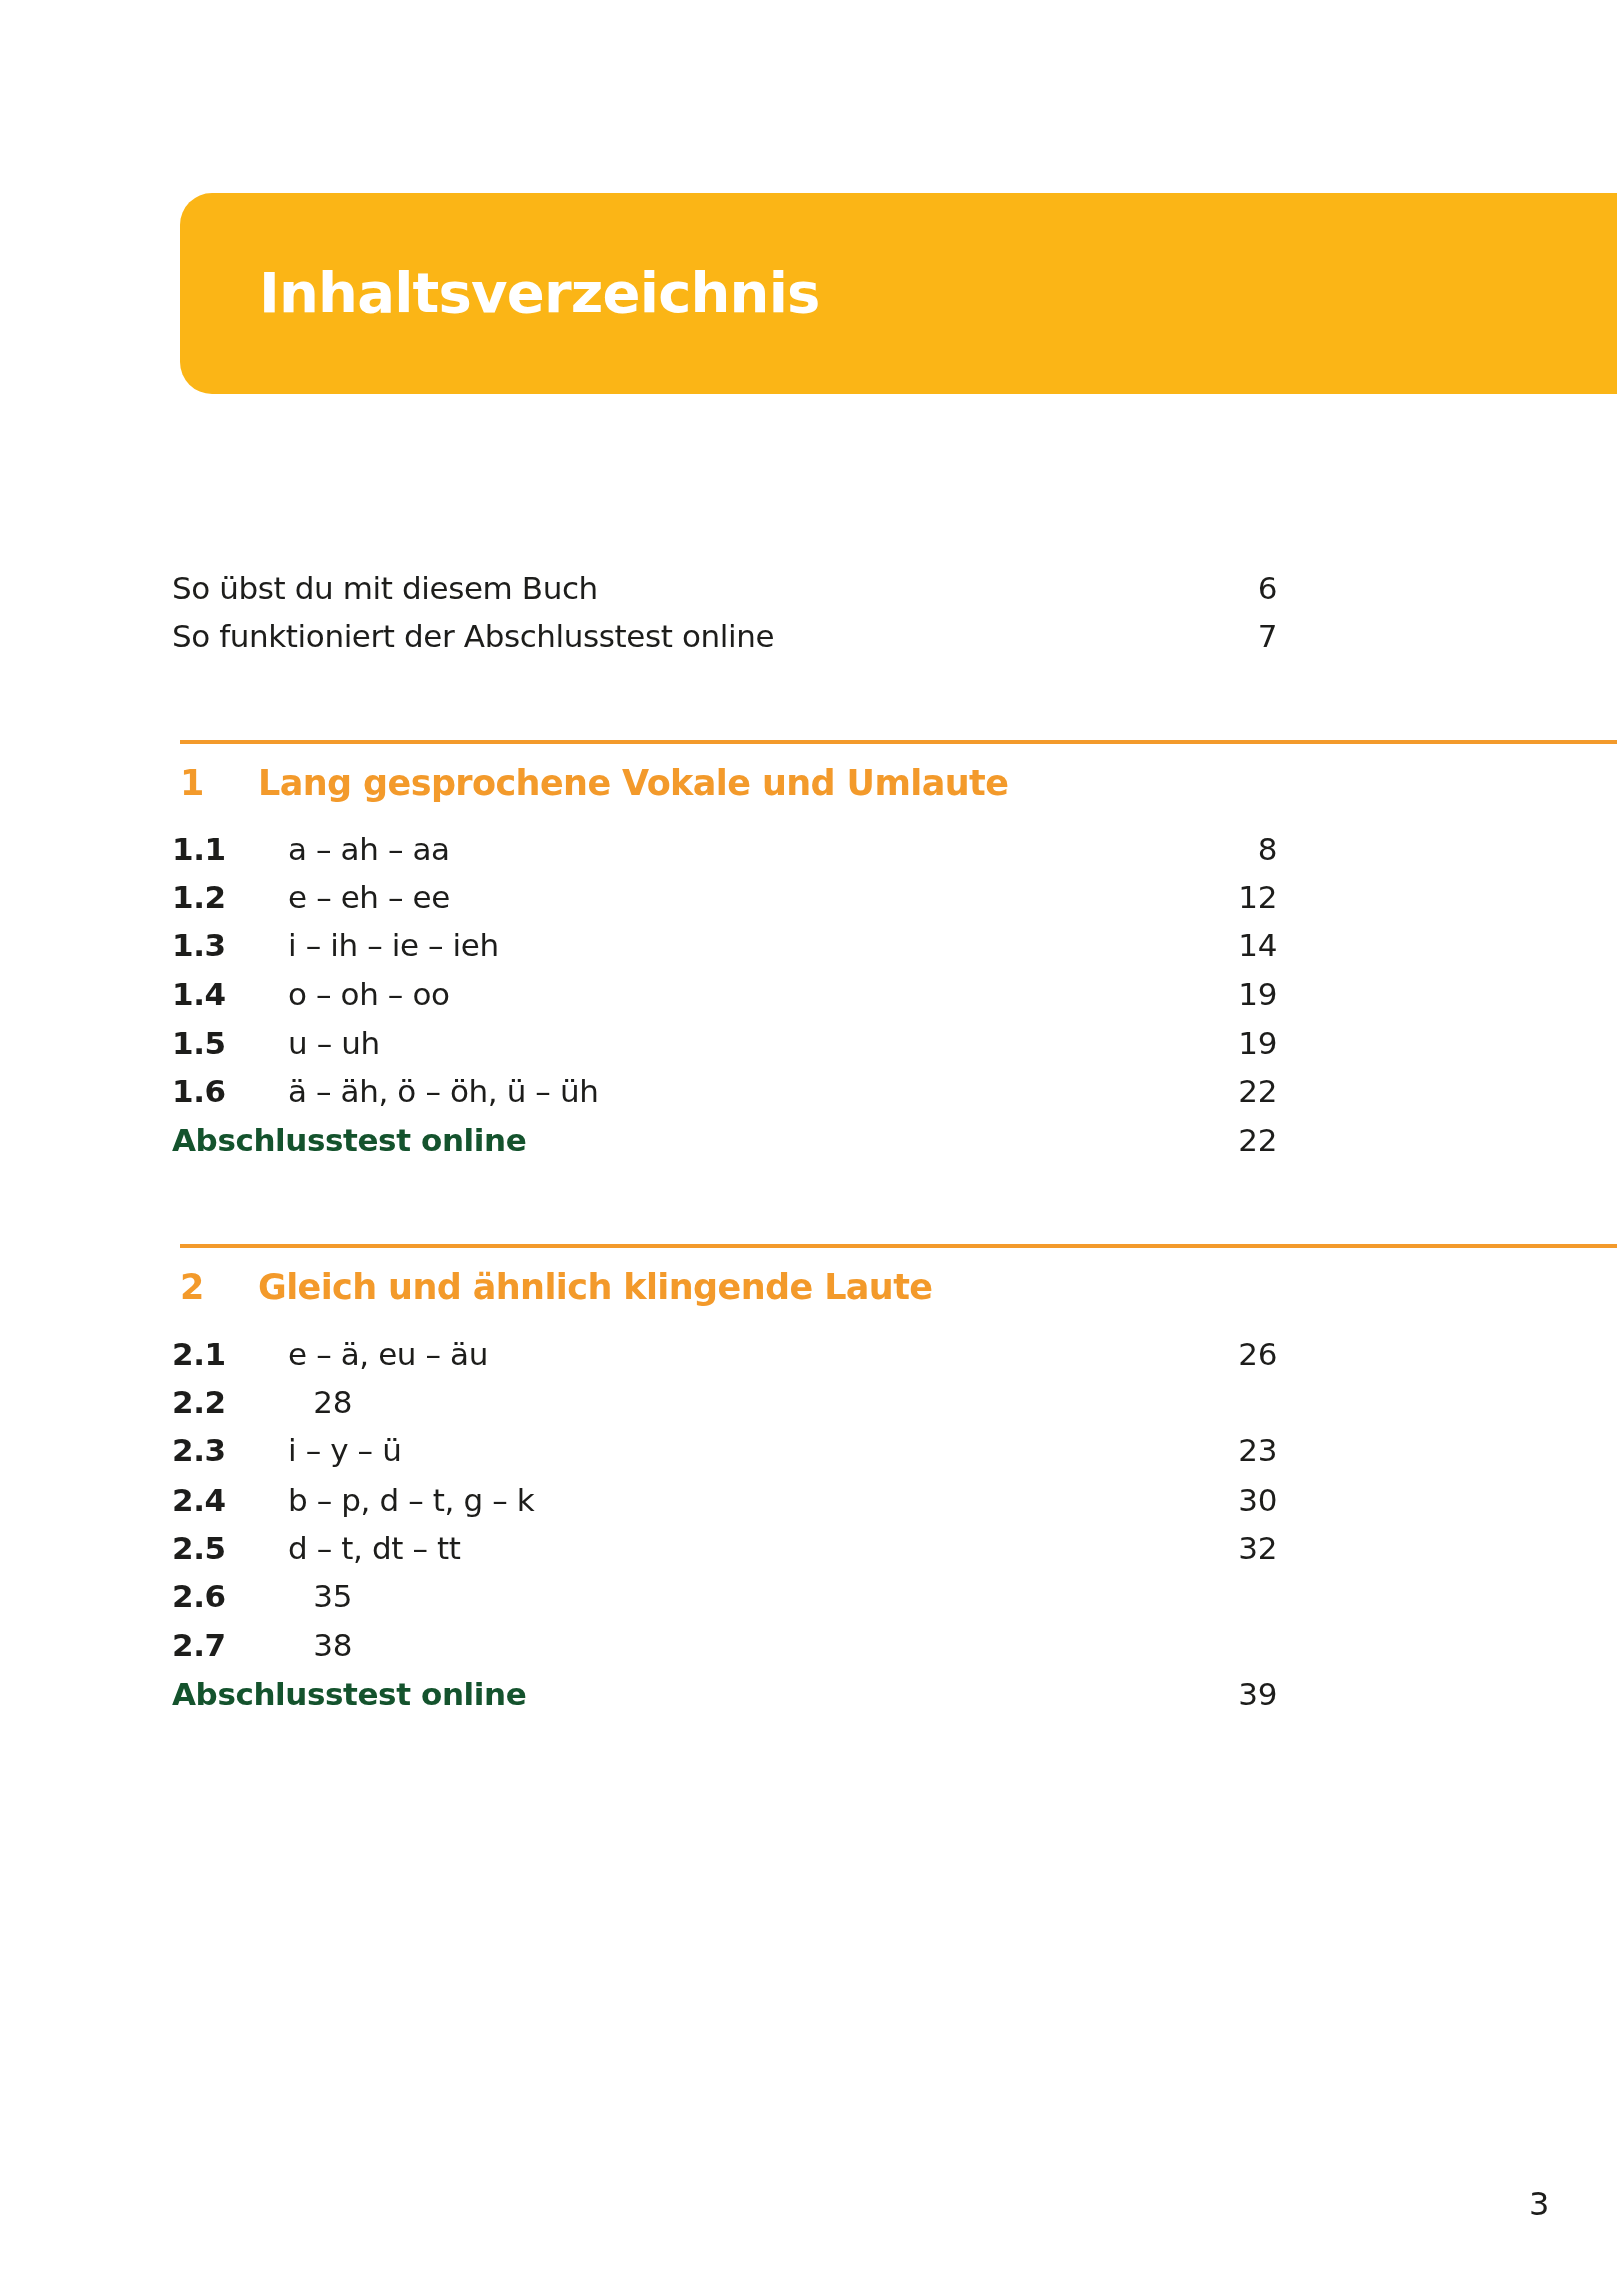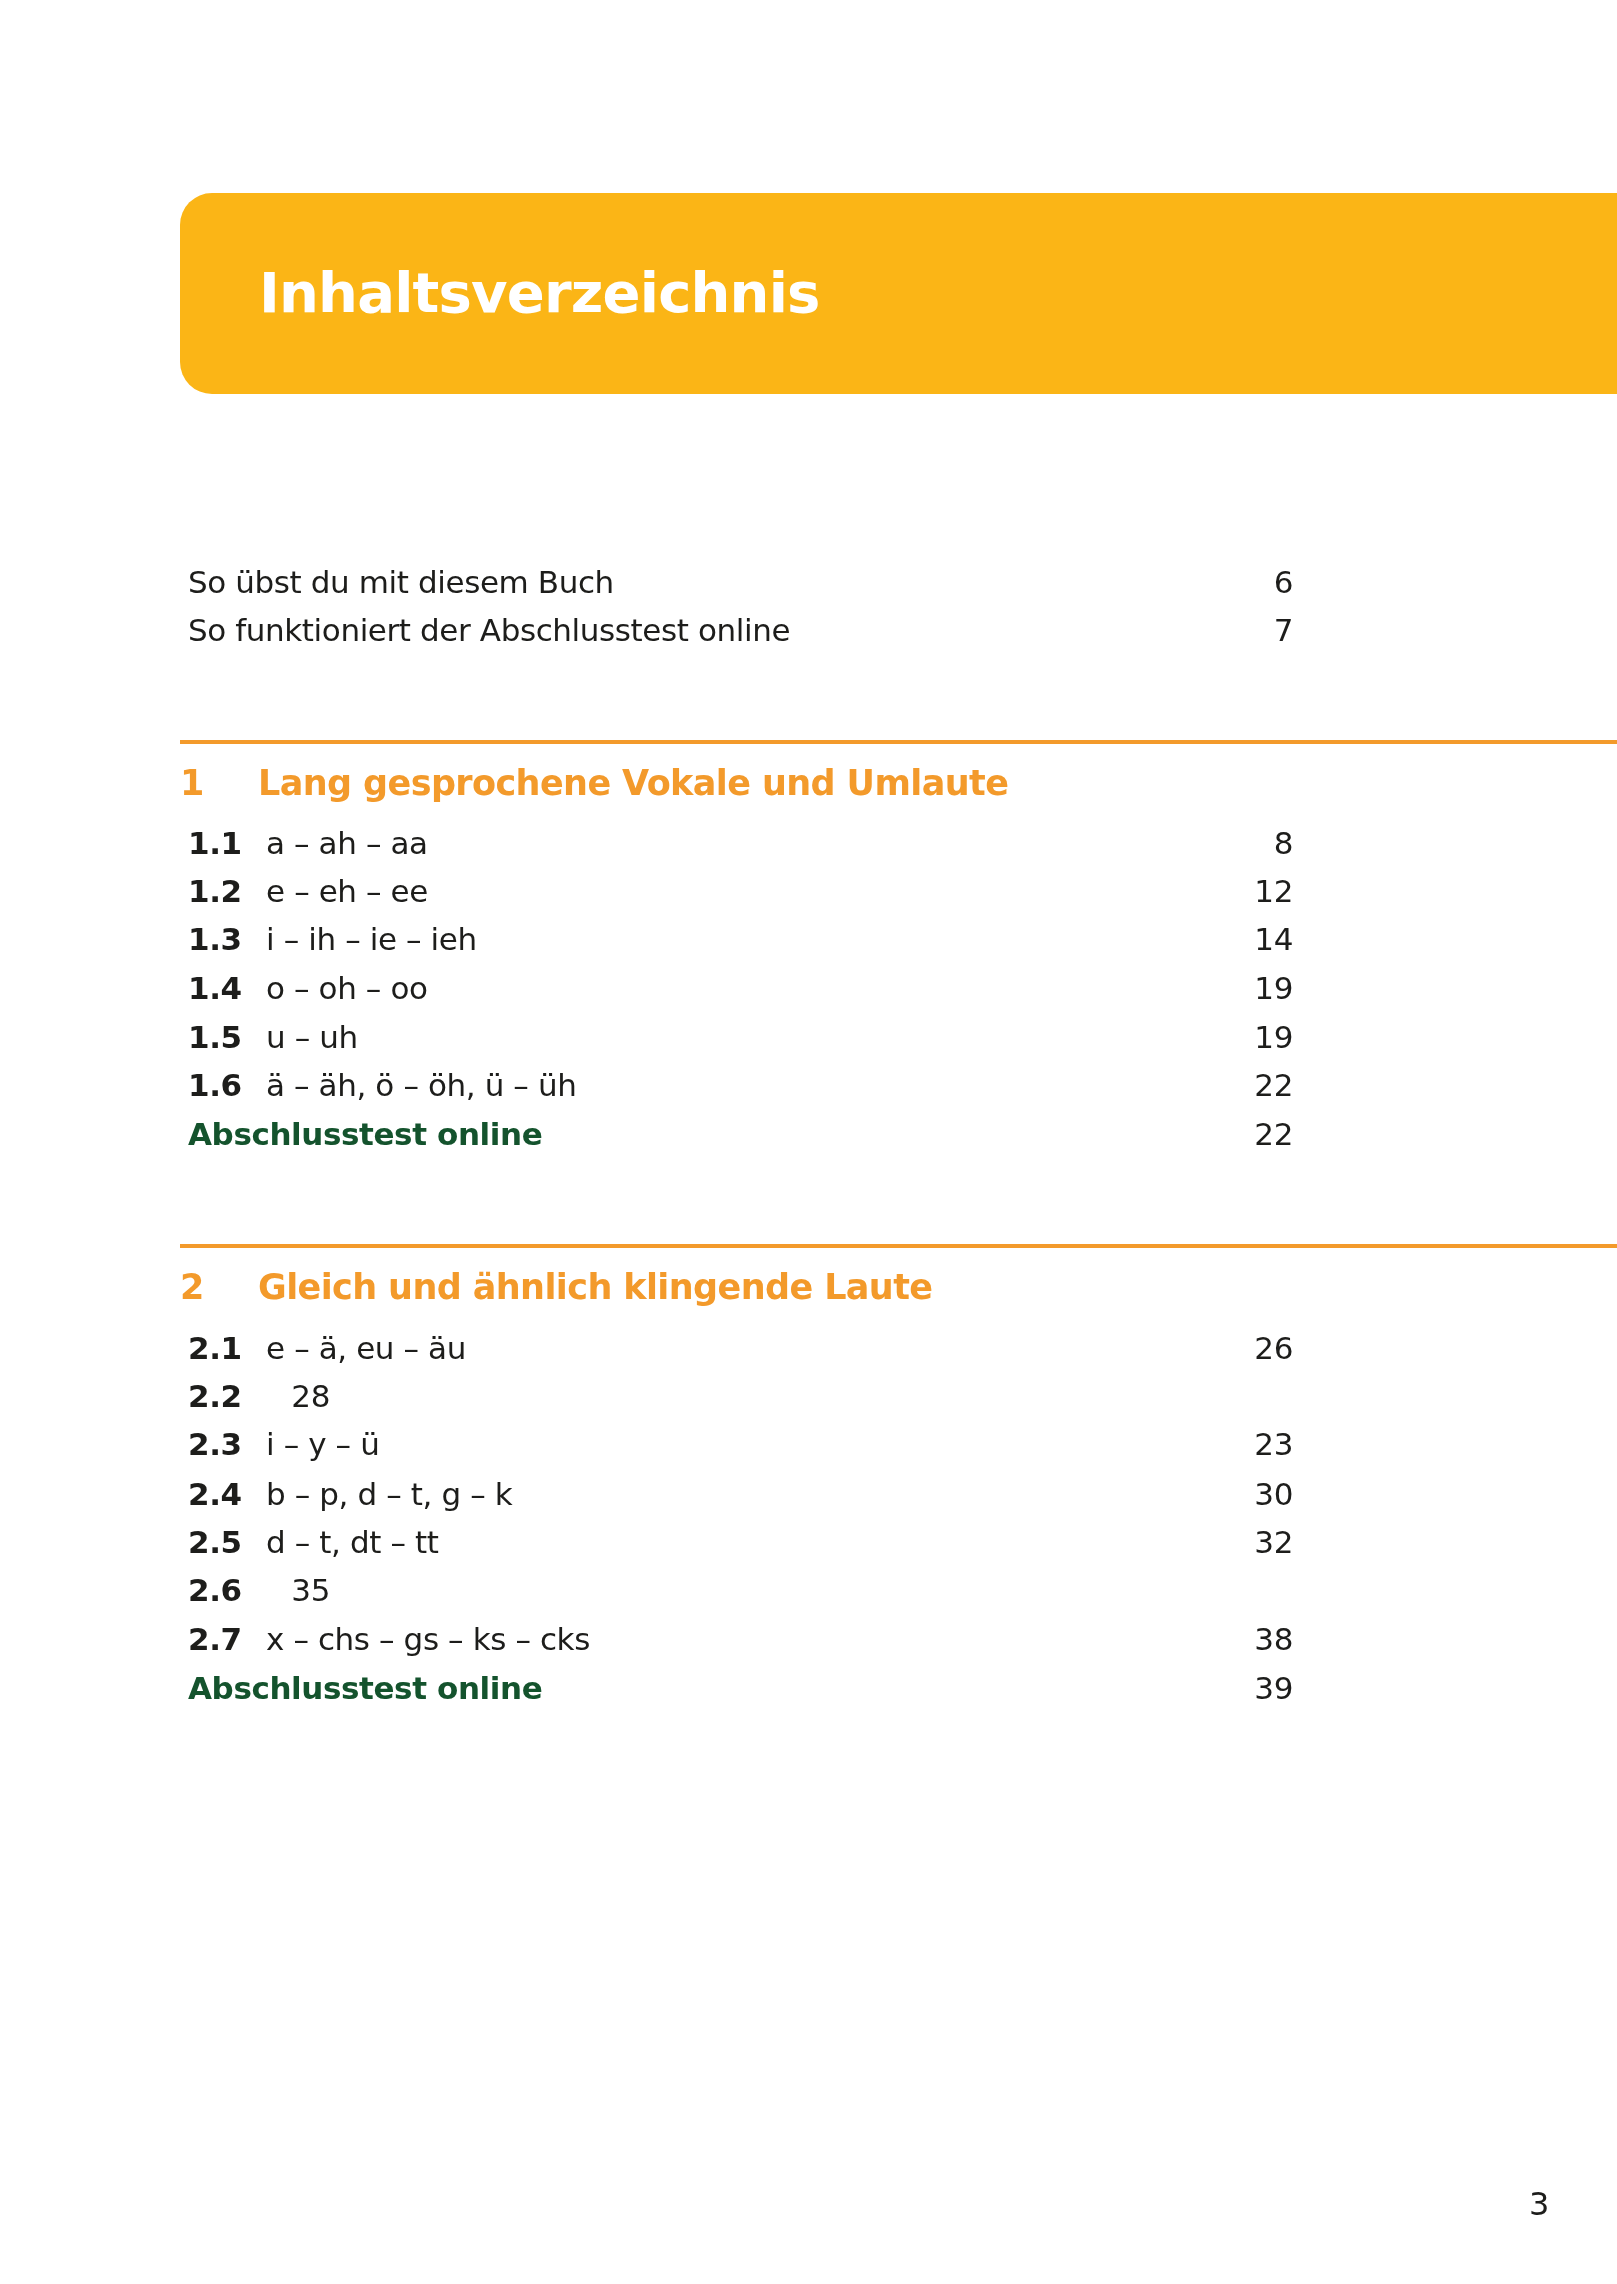--- a/index.html
+++ b/index.html
@@ -11,22 +11,22 @@
     .banner {
       position: absolute; left: 180px; top: 193px; right: 0; height: 201px;
       background: #FBB516; border-radius: 32px 0 0 32px;
     }
     .banner-title {
       position: absolute; left: 79px; top: 64px;
       font-family: "DejaVu Sans", sans-serif; font-weight: bold;
       font-size: 56px; letter-spacing: -0.8px; color: #ffffff; line-height: 1; margin-top: 8px;
     }
     .row {
-      position: absolute; left: 188px; width: 1105px; height: 48px;
-      display: flex; align-items: center; font-size: 31px; letter-spacing: -0.4px;
+      position: absolute; left: 172px; width: 1105px; height: 48px;
+      display: flex; align-items: flex-end; font-size: 31px; letter-spacing: -0.4px; gap: 38px;
     }
     .row .num { width: 78px; font-weight: bold; }
     .row .label { flex: 1; }
     .row .page { text-align: right; min-width: 64px; }
     .row.test .label { color: #14532d; font-weight: bold; }
     .divider {
       position: absolute; left: 180px; right: 0; height: 4px; background: #F39A2B;
     }
     .chapter {
       position: absolute; left: 180px; height: 56px; display: flex; align-items: center;
@@ -123,21 +123,20 @@
   <span class="num">2.5</span>
   <span class="label">d – t, dt – tt</span>
   <span class="page">32</span>
 </div>
 <div class="row" style="top:1566px">
   <span class="num">2.6</span>
   <span class="page">35</span>
 </div>
 <div class="row" style="top:1615px">
   <span class="num">2.7</span>
-  <span class="label">x – chs – gs – ks – cks</span>
   <span class="page">38</span>
 </div>
 <div class="row test" style="top:1664px">
   <span class="label">Abschlusstest online</span>
   <span class="page">39</span>
 </div>
 
 <div class="folio">3</div>
 
 

